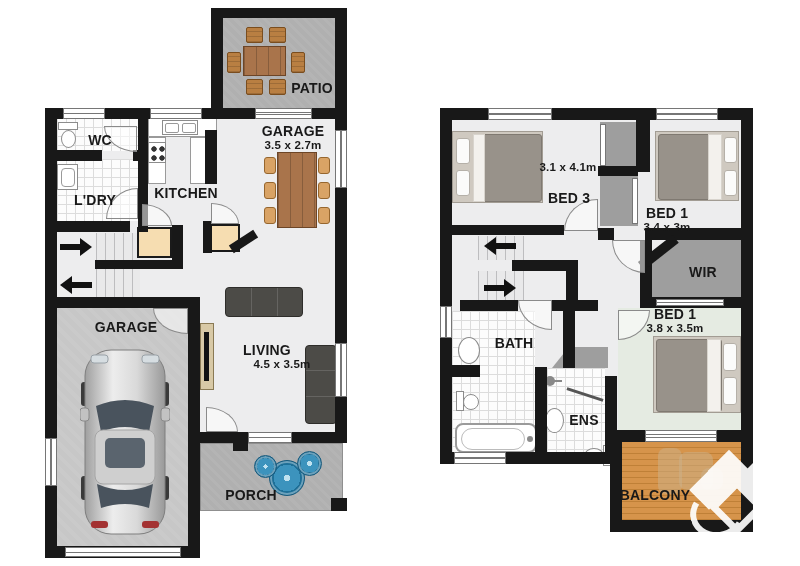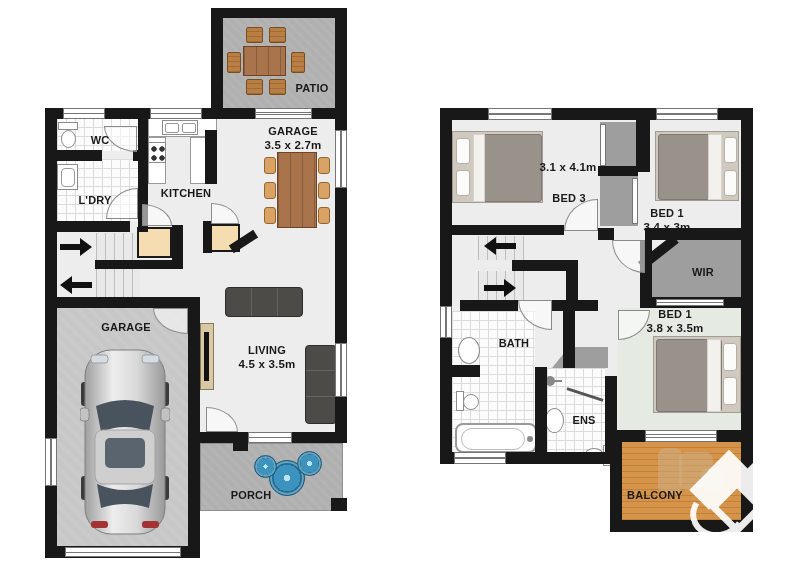--- a/index.html
+++ b/index.html
@@ -11,21 +11,21 @@
   .floor{background:#ededee;}
   .tiles{background:#fcfcfc;background-image:linear-gradient(#dcdcdc 1px,transparent 1px),linear-gradient(90deg,#dcdcdc 1px,transparent 1px);background-size:9px 9px;}
   .concrete{background:#b0b0b0;background-image:repeating-linear-gradient(45deg,rgba(255,255,255,.05) 0 3px,transparent 3px 7px);}
   .concrete2{background:#c7c7c7;background-image:repeating-linear-gradient(45deg,rgba(255,255,255,.06) 0 4px,transparent 4px 9px);}
   .deck{background:repeating-linear-gradient(180deg,#d6944b 0 5px,#bf8037 5px 6px);}
   .graycarpet{background:#9e9e9e;}
   .win{background:#fff;border:1px solid #767676;}
   .win-h{background-image:linear-gradient(to bottom,transparent 44%,#767676 44%,#767676 58%,transparent 58%);}
   .win-v{background-image:linear-gradient(to right,transparent 44%,#767676 44%,#767676 58%,transparent 58%);}
   .slide-h{background-image:linear-gradient(to bottom,transparent 28%,#767676 28%,#767676 40%,transparent 40%,transparent 60%,#767676 60%,#767676 72%,transparent 72%);}
-  .label{font-weight:bold;font-size:11px;color:#191919;transform:translate(-50%,-50%);white-space:nowrap;letter-spacing:.2px;}
+  .label{font-weight:bold;font-size:14px;color:#191919;transform:translate(-50%,-50%);white-space:nowrap;letter-spacing:.2px;}
   .dims{font-size:11.5px;}
   .arc{border:1px solid #8a8a8a;background:rgba(255,255,255,.55);}
   .treads{background:#e9e9ea;background-image:repeating-linear-gradient(90deg,#bdbdbf 0 1px,transparent 1px 9px);}
   .wood{background:#a9744b;background-image:repeating-linear-gradient(90deg,rgba(0,0,0,.2) 0 1px,transparent 1px 12px);border:1px solid #6d4526;}
   .chair{background:#d9a365;border:1px solid #96662e;border-radius:3px;}
   .wchair{background:#b97f42;border:1px solid #7a4d1e;border-radius:2px;background-image:repeating-linear-gradient(0deg,rgba(0,0,0,.15) 0 1px,transparent 1px 5px);}
   .sofa{background:#4c4b47;border:1px solid #2e2d2a;border-radius:4px;}
   .cupboard{background:#f6ddb1;border:2px solid #1a1a1a;}
   .bedframe{background:#cfc9c0;border:1px solid #a29c93;}
   .duvet{background:#98928a;border:1px solid #7f7971;border-radius:3px;}
@@ -169,21 +169,21 @@
     </div>
 
     <div class="label" style="left:312px;top:88px;">PATIO</div>
     <div class="label" style="left:100px;top:140px;">WC</div>
     <div class="label" style="left:95px;top:200px;">L'DRY</div>
     <div class="label" style="left:186px;top:193px;">KITCHEN</div>
     <div class="label" style="left:293px;top:131px;">GARAGE</div>
     <div class="label dims" style="left:293px;top:145px;">3.5 x 2.7m</div>
     <div class="label" style="left:126px;top:327px;">GARAGE</div>
     <div class="label" style="left:267px;top:350px;">LIVING</div>
-    <div class="label dims" style="left:267px;top:364px;">4.5 x 3.5m</div>
+    <div class="label dims" style="left:282px;top:364px;">4.5 x 3.5m</div>
     <div class="label" style="left:251px;top:495px;">PORCH</div>
   </div>
 
   <div class="layer">
 
     <div class="floor" style="left:452px;top:120px;width:289px;height:332px;"></div>
     <div class="graycarpet" style="left:600px;top:122px;width:36px;height:46px;"></div>
     <div class="graycarpet" style="left:600px;top:176px;width:38px;height:50px;"></div>
     <div class="win win-v" style="left:600px;top:124px;width:6px;height:42px;"></div>
     <div class="win win-v" style="left:632px;top:178px;width:6px;height:46px;"></div>

